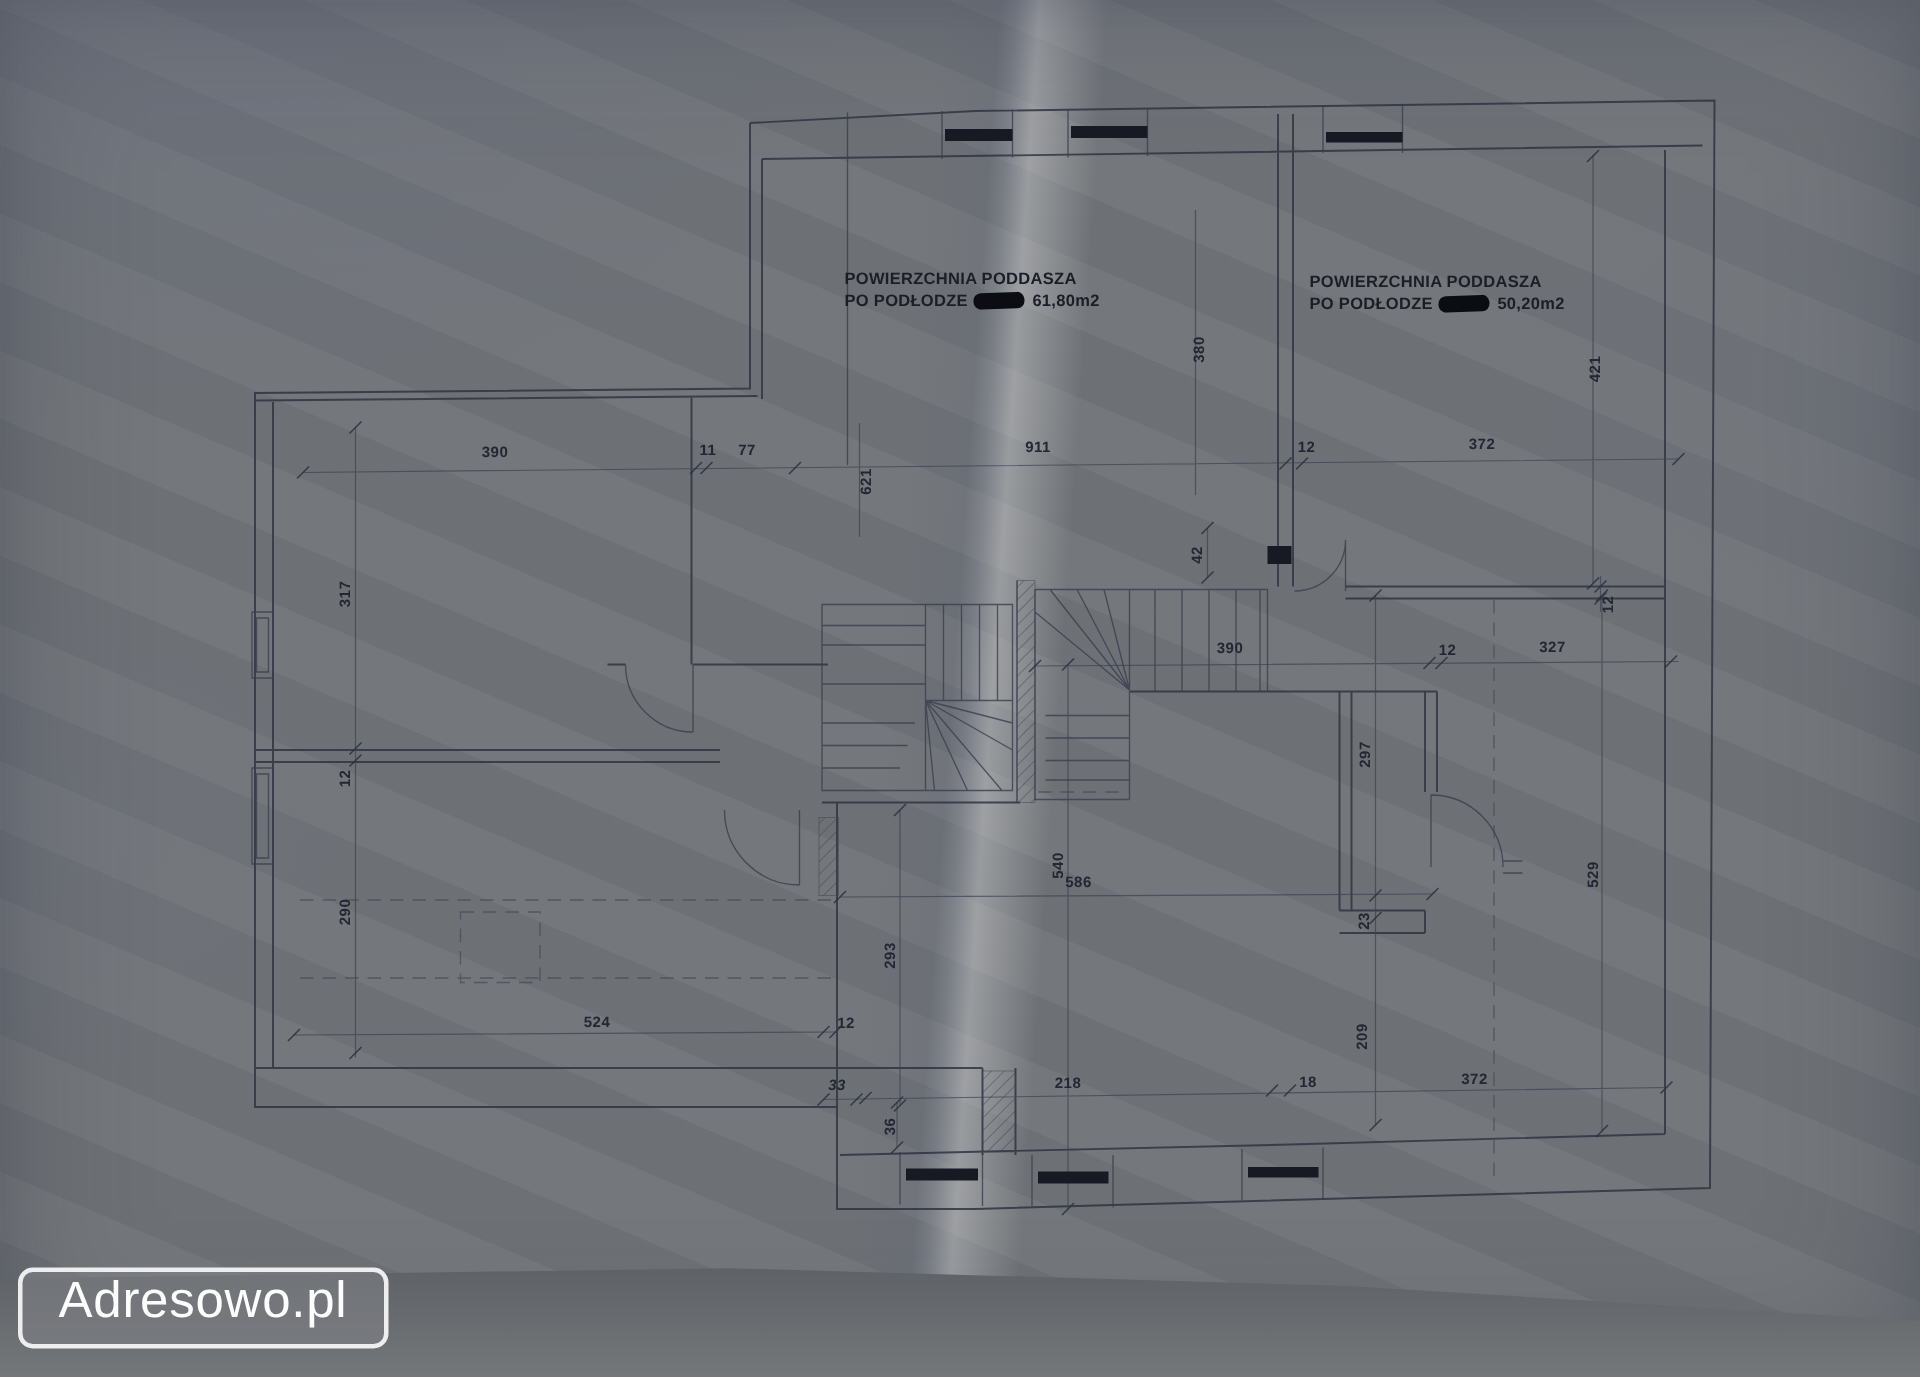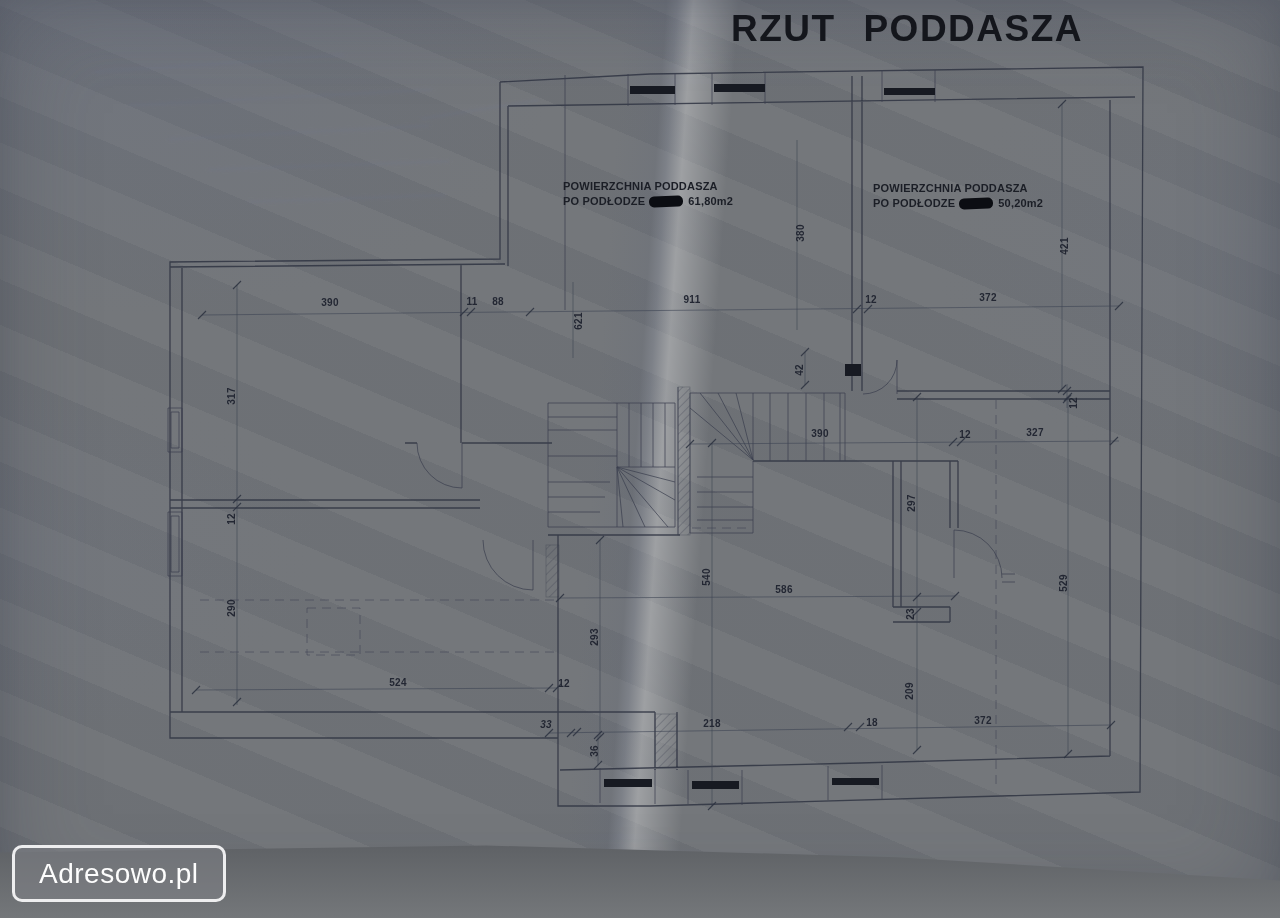--- a/index.html
+++ b/index.html
@@ -34,23 +34,23 @@
   .redact{display:inline-block;width:34px;height:11px;background:#0b0d12;border-radius:5px;
     margin:0 5px -2px 4px;transform:rotate(-2deg);}
   .dim{position:absolute;z-index:2;transform:translate(-50%,-50%);white-space:nowrap;
     font-size:10px;font-weight:600;color:#232733;letter-spacing:.3px;}
   .dim.v{transform:translate(-50%,-50%) rotate(-90deg);}
   .smudge{position:absolute;height:3px;border-radius:3px;background:rgba(108,114,132,.24);
     filter:blur(1.8px);z-index:0;}
   .bottomstrip{position:absolute;left:0;top:840px;width:1280px;height:78px;z-index:3;
     background:linear-gradient(180deg,#5d6064,#74777a);
     clip-path:polygon(0 16%, 38% 7%, 70% 22%, 100% 52%, 100% 100%, 0 100%);}
-  .watermark{position:absolute;left:12px;top:845px;z-index:4;padding:10px 24px 9px 24px;
+  .watermark{position:absolute;left:12px;top:845px;z-index:4;padding:0 24px 9px 24px;
     border:3px solid rgba(255,255,255,.88);border-radius:10px;
-    background:rgba(128,130,134,.55);color:#fdfdfd;font-size:28px;font-weight:400;letter-spacing:.5px;}
+    background:rgba(128,130,134,.55);color:#fdfdfd;font-size:34px;font-weight:400;letter-spacing:.5px;}
 </style>
 </head>
 <body>
 
 <div class="photo">
   <div class="paper"></div>
 
   <div>
     <div class="smudge" style="left:95px;top:62px;width:250px;transform:rotate(-4deg);"></div>
     <div class="smudge" style="left:128px;top:96px;width:305px;transform:rotate(-3deg);"></div>
@@ -146,62 +146,61 @@
       <rect class="blk" x="845" y="364" width="16" height="12"></rect>
     </g>
 
     <g>
       <rect class="ht" x="678" y="387" width="12" height="148"></rect>
       <rect class="ht" x="655" y="714" width="22" height="54"></rect>
       <rect class="ht" x="546" y="545" width="13" height="52"></rect>
     </g>
   </svg>
 
-  <h1 class="title">RZUT PODDASZA</h1>
 
   <div class="arealabel" style="left:563px;top:179px;">
     <div>POWIERZCHNIA PODDASZA</div>
     <div>
       <span>PO PODŁODZE</span><span class="redact"></span><span>61,80m2</span>
     </div>
   </div>
   <div class="arealabel" style="left:873px;top:181px;">
     <div>POWIERZCHNIA PODDASZA</div>
     <div>
       <span>PO PODŁODZE</span><span class="redact"></span><span>50,20m2</span>
     </div>
   </div>
 
   <div class="dim" style="left:330px;top:302px;">390</div>
   <div class="dim" style="left:472px;top:301px;">11</div>
-  <div class="dim" style="left:498px;top:301px;">88</div>
+  <div class="dim" style="left:498px;top:301px;">77</div>
   <div class="dim v" style="left:578px;top:321px;">621</div>
   <div class="dim" style="left:692px;top:299px;">911</div>
   <div class="dim" style="left:871px;top:299px;">12</div>
   <div class="dim" style="left:988px;top:297px;">372</div>
   <div class="dim v" style="left:800px;top:233px;">380</div>
   <div class="dim v" style="left:1064px;top:246px;">421</div>
   <div class="dim v" style="left:231px;top:396px;">317</div>
   <div class="dim v" style="left:231px;top:519px;">12</div>
   <div class="dim v" style="left:231px;top:608px;">290</div>
   <div class="dim v" style="left:799px;top:370px;">42</div>
   <div class="dim" style="left:820px;top:433px;">390</div>
   <div class="dim" style="left:965px;top:434px;">12</div>
   <div class="dim" style="left:1035px;top:432px;">327</div>
   <div class="dim v" style="left:1073px;top:403px;">12</div>
   <div class="dim v" style="left:911px;top:503px;">297</div>
   <div class="dim v" style="left:706px;top:577px;">540</div>
-  <div class="dim" style="left:784px;top:589px;">586</div>
+  <div class="dim" style="left:719px;top:589px;">586</div>
   <div class="dim v" style="left:1063px;top:583px;">529</div>
   <div class="dim v" style="left:910px;top:614px;">23</div>
   <div class="dim v" style="left:594px;top:637px;">293</div>
   <div class="dim v" style="left:909px;top:691px;">209</div>
   <div class="dim" style="left:371px;top:682px;margin-left:27px;">524</div>
   <div class="dim" style="left:564px;top:683px;">12</div>
-  <div class="dim" style="left:546px;top:724px;font-style:italic;">33</div>
+  <div class="dim" style="left:558px;top:724px;font-style:italic;">33</div>
   <div class="dim v" style="left:594px;top:751px;">36</div>
   <div class="dim" style="left:712px;top:723px;">218</div>
   <div class="dim" style="left:853px;top:722px;margin-left:19px;">18</div>
   <div class="dim" style="left:983px;top:720px;">372</div>
 
   <div class="wrinkles"></div>
   <div class="bottomstrip"></div>
   <div class="watermark">
     <span>Adresowo.pl</span>
   </div>

